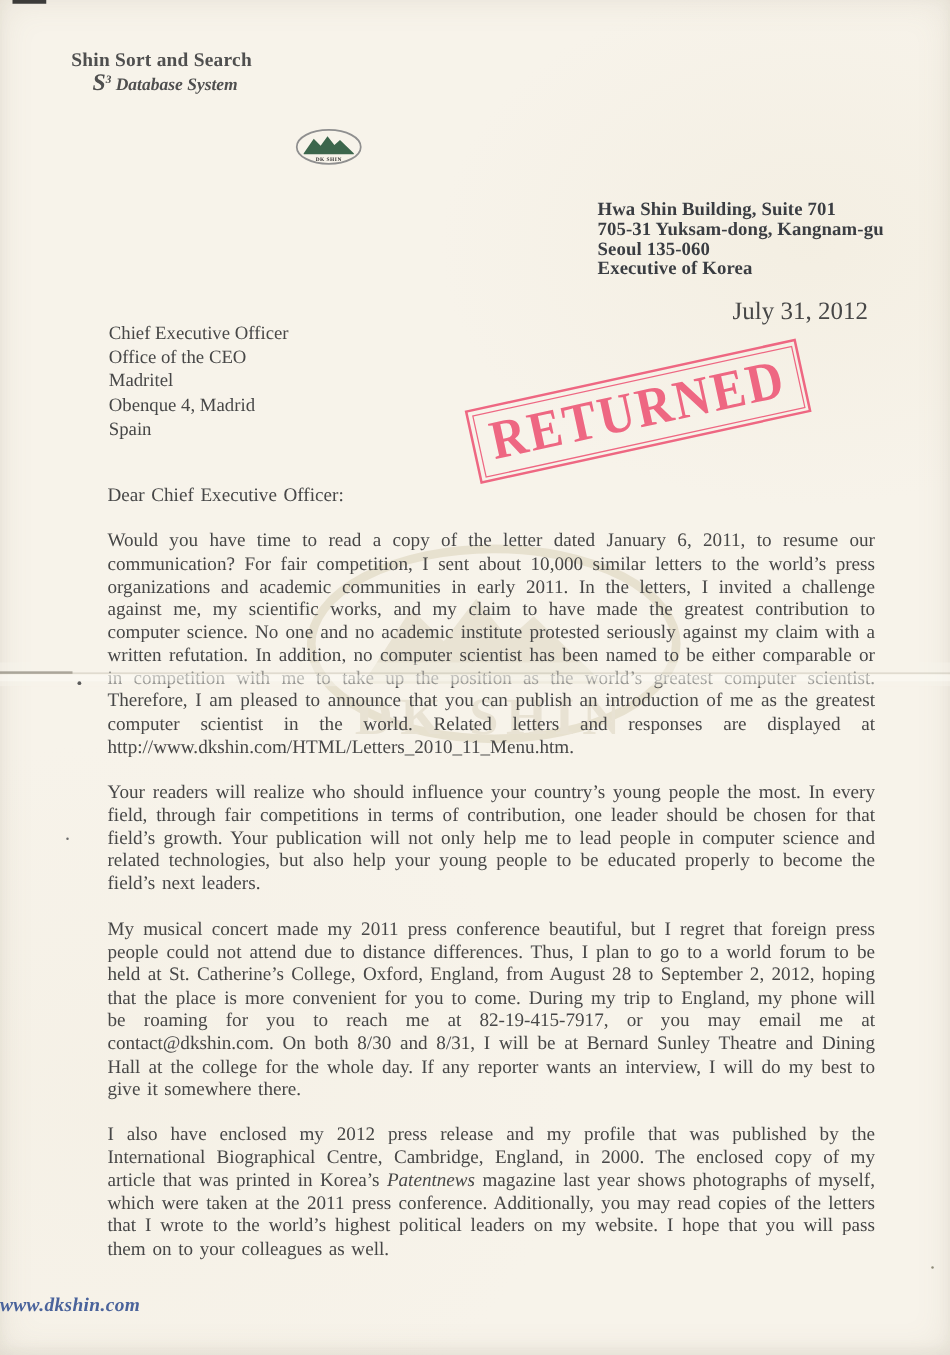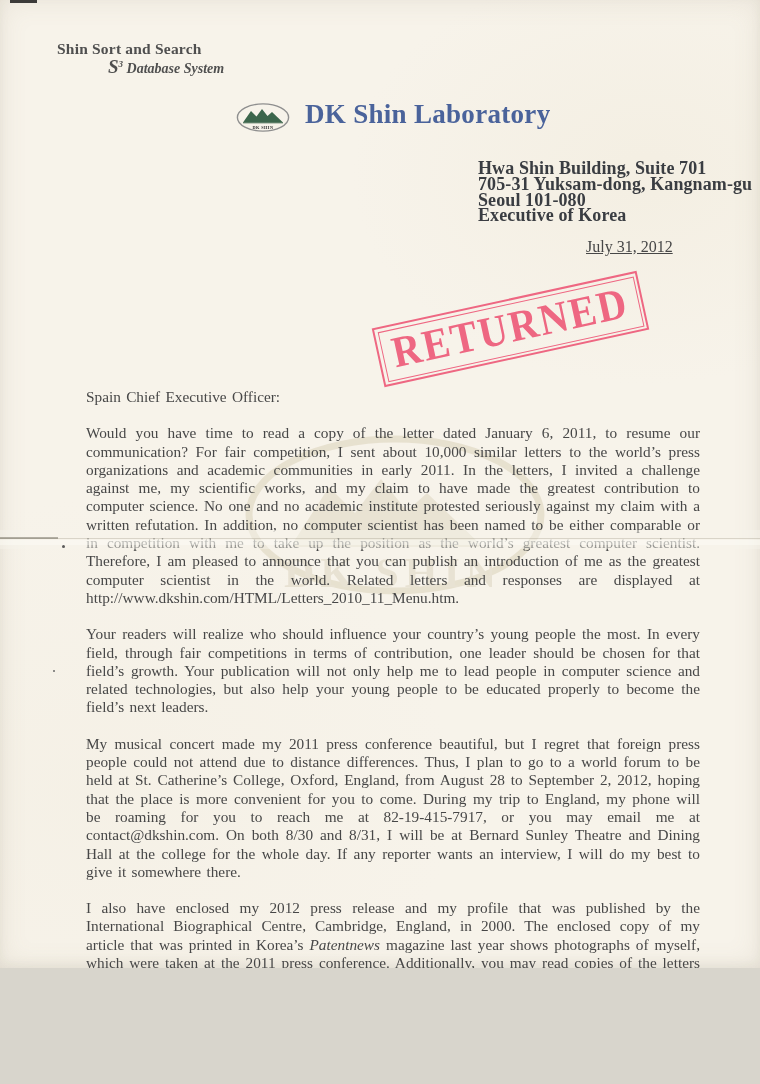--- a/index.html
+++ b/index.html
@@ -1,21 +1,21 @@
 <!DOCTYPE html>
 <html style="--paper: #f7f3ea; --ink: #474747; --navy: #4a639b; --logo-green: #3c664c; --stamp-pink: #ee5d7b; --watermark-tan: #c7bb9c;"><head>
 <meta charset="utf-8">
 <style>
   html, body { margin: 0; padding: 0; }
   body { background: #d8d5cc; font-family: "Liberation Serif", "DejaVu Serif", serif; }
 
   .page {
     position: relative;
     width: 760px;
-    height: 968px;
+    height: 1084px;
     margin: 0 auto;
     overflow: hidden;
     color: var(--ink, #474747);
     background:
       radial-gradient(ellipse 420px 300px at 85% 18%, rgba(241,235,220,.55), transparent 70%),
       radial-gradient(ellipse 520px 420px at 12% 82%, rgba(243,238,226,.5), transparent 70%),
       var(--paper, #f7f3ea);
     box-shadow: inset 0 0 28px rgba(128,116,88,.12), inset 0 -4px 10px rgba(120,110,85,.08);
   }
 
@@ -30,36 +30,36 @@
   .speck-2 { left:53px;  top:670px;  width:2px; height:2px; background:#6a6a6a; }
   .speck-3 { left:745px; top:1013px; width:2px; height:2px; background:#8d8a78; }
 
   
   .tagline {
     position:absolute; left:57px; top:40px;
     font-size:15.5px; font-weight:bold; letter-spacing:.2px; color:#4f4f4f;
   }
   .subtitle {
     position:absolute; left:74px; top:56px;
-    font-style:italic; font-weight:bold; color:#4f4f4f; font-size:14px;margin-left:34px;
+    font-style:italic; font-weight:bold; color:#4f4f4f; font-size:14px;
   }
   .subtitle .big-s { font-size:19px; }
   .subtitle sup { font-size:9px; }
 
   .logo { position:absolute; left:236px; top:103px; width:54px; height:30px; }
   .company-name {
     position:absolute; left:305px; top:99px;
     font-size:27px; font-weight:bold; color:var(--navy, #4a639b); letter-spacing:.3px;
   }
 
   .sender {
     position:absolute; left:478px; top:161px;
-    font-size:18px; font-weight:bold; line-height:15.8px; color:#3a3d42; letter-spacing:.1px;
+    font-size:15px; font-weight:bold; line-height:15.8px; color:#3a3d42; letter-spacing:.1px;
   }
-  .date { position:absolute; left:586px; top:238px; font-size:16px;text-decoration:underline; }
+  .date { position:absolute; left:586px; top:238px; font-size:20px; }
 
   .recipient { position:absolute; left:87px; top:258px; font-size:15px; line-height:19.2px; }
 
   
   .watermark { position:absolute; left:245px; top:435px; width:300px; height:172px; opacity:.3; }
 
   
   .stamp {
     position:absolute; left:375px; top:299px; width:271px; height:60px;
     transform:rotate(-12.3deg);
@@ -77,21 +77,21 @@
   
   .letter-body {
     position:absolute; left:86px; top:388px; width:614px;
     font-size:15.3px; line-height:18.3px; text-align:justify; word-spacing:1.5px;
   }
   .letter-body p { margin:18px 0 0; }
   .letter-body p.salutation { margin:0; text-align:left; }
   .letter-body em { }
 
   .footer {
-    position:absolute; left:0; top:1036px; width:760px; text-align:right;
+    position:absolute; left:0; top:1036px; width:760px; text-align:left;
     font-size:15.5px; font-weight:bold; font-style:italic;
     color:var(--navy, #4a639b); letter-spacing:.3px;
   }
 </style>
 </head>
 <body>
 
 <div class="page">
 
   <div class="topleft-mark"></div>
@@ -99,41 +99,47 @@
   <div class="tagline">Shin Sort and Search</div>
   <div class="subtitle"><span class="big-s">S</span><sup>3</sup><span> Database System</span></div>
 
   <svg class="logo" viewBox="0 0 54 30">
     <ellipse cx="27" cy="14.5" rx="25.6" ry="13.6" fill="none" stroke="#8f8f8f" stroke-width="1.4"></ellipse>
     <polygon points="7,19.5 15,8 20.5,13.5 26,6 31.5,13 36,9 47,19.5" fill="#3c664c"></polygon>
     <line x1="7" y1="19.8" x2="47" y2="19.8" stroke="#3c664c" stroke-width="1"></line>
     <text x="27" y="25.6" font-size="4.3" text-anchor="middle" fill="#2e2e2e" font-weight="bold" letter-spacing="0.4">DK SHIN</text>
   </svg>
 
-  <div class="company-name">DK Shin Laboratory</div>
 
   <div class="sender">
     <div>Hwa Shin Building, Suite 701</div>
     <div>705-31 Yuksam-dong, Kangnam-gu</div>
-    <div>Seoul 101-080</div>
+    <div>Seoul 135-060</div>
     <div>Executive of Korea</div>
   </div>
 
   <div class="date">July 31, 2012</div>
 
+  <div class="recipient">
+    <div>Chief Executive Officer</div>
+    <div>Office of the CEO</div>
+    <div>Madritel</div>
+    <div>Obenque 4, Madrid</div>
+    <div>Spain</div>
+  </div>
 
   <svg class="watermark" viewBox="0 0 300 172">
     <ellipse cx="150" cy="80" rx="146" ry="76" fill="none" stroke="#c5b894" stroke-width="7"></ellipse>
     <polygon points="48,108 84,52 110,78 136,44 162,76 182,58 234,108" fill="#cabfa0"></polygon>
     <line x1="48" y1="110" x2="234" y2="110" stroke="#cabfa0" stroke-width="4"></line>
     <text x="148" y="152" font-size="42" font-weight="bold" text-anchor="middle" fill="#c9bda0" letter-spacing="6" font-family="Liberation Serif, DejaVu Serif, serif">DK SHIN</text>
   </svg>
 
   <div class="letter-body">
-    <p class="salutation">Spain Chief Executive Officer:</p>
+    <p class="salutation">Dear Chief Executive Officer:</p>
     <p class="para">Would you have time to read a copy of the letter dated January 6, 2011, to resume our communication? For fair competition, I sent about 10,000 similar letters to the world’s press organizations and academic communities in early 2011. In the letters, I invited a challenge against me, my scientific works, and my claim to have made the greatest contribution to computer science. No one and no academic institute protested seriously against my claim with a written refutation. In addition, no computer scientist has been named to be either comparable or in competition with me to take up the position as the world’s greatest computer scientist. Therefore, I am pleased to announce that you can publish an introduction of me as the greatest computer scientist in the world. Related letters and responses are displayed at http://www.dkshin.com/HTML/Letters_2010_11_Menu.htm.</p>
     <p class="para">Your readers will realize who should influence your country’s young people the most. In every field, through fair competitions in terms of contribution, one leader should be chosen for that field’s growth. Your publication will not only help me to lead people in computer science and related technologies, but also help your young people to be educated properly to become the field’s next leaders.</p>
     <p class="para">My musical concert made my 2011 press conference beautiful, but I regret that foreign press people could not attend due to distance differences. Thus, I plan to go to a world forum to be held at St. Catherine’s College, Oxford, England, from August 28 to September 2, 2012, hoping that the place is more convenient for you to come. During my trip to England, my phone will be roaming for you to reach me at 82-19-415-7917, or you may email me at contact@dkshin.com. On both 8/30 and 8/31, I will be at Bernard Sunley Theatre and Dining Hall at the college for the whole day. If any reporter wants an interview, I will do my best to give it somewhere there.</p>
     <p class="para"><span>I also have enclosed my 2012 press release and my profile that was published by the International Biographical Centre, Cambridge, England, in 2000. The enclosed copy of my article that was printed in Korea’s </span><em>Patentnews</em><span> magazine last year shows photographs of myself, which were taken at the 2011 press conference. Additionally, you may read copies of the letters that I wrote to the world’s highest political leaders on my website. I hope that you will pass them on to your colleagues as well.</span></p>
   </div>
 
   <div class="fade-strip"></div>
   <div class="crease-line"></div>
   <div class="crease-left"></div>
   <div class="crease-glow"></div>

